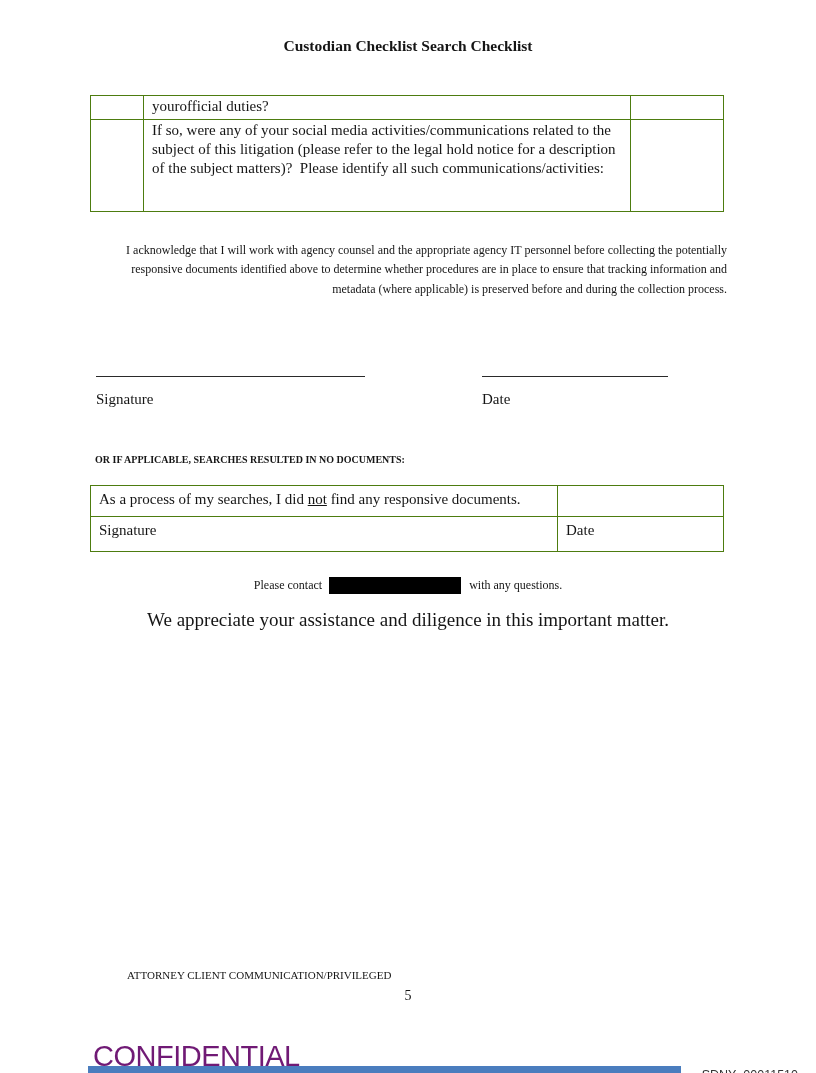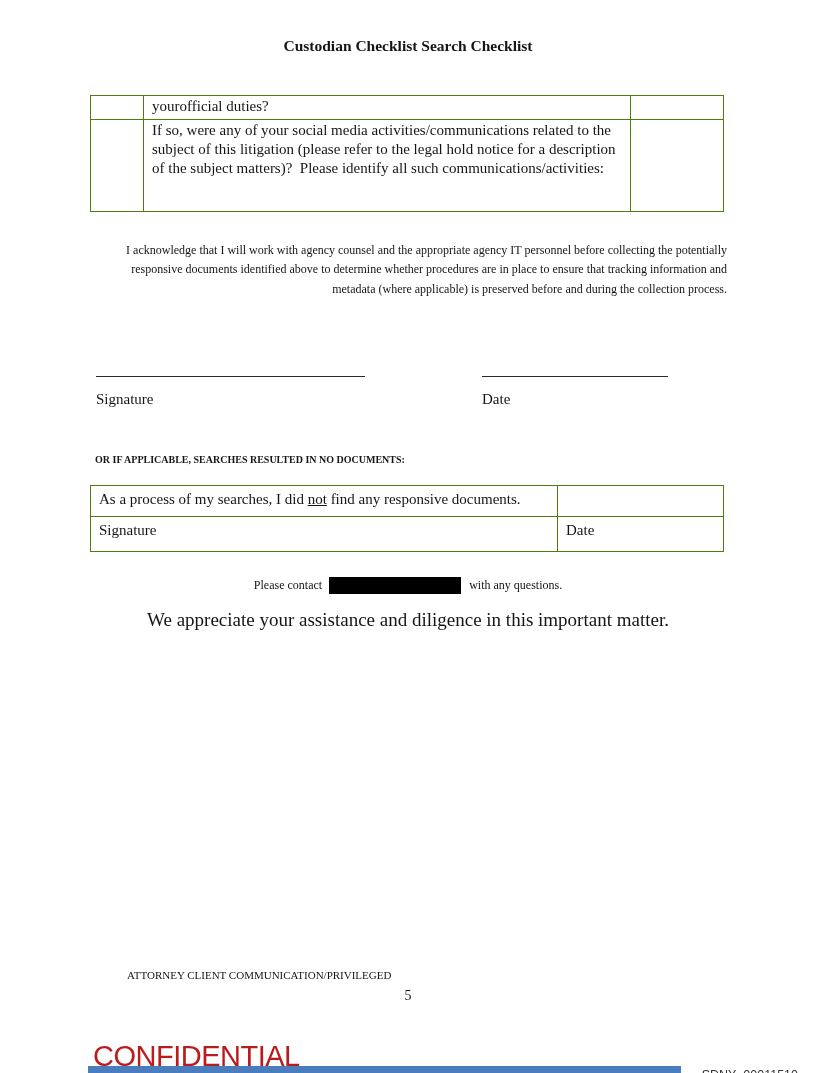--- a/index.html
+++ b/index.html
@@ -101,21 +101,21 @@
   .pagenum {
     top: 988px; left: 0; width: 100%;
     text-align: center;
     font-size: 14px;
   }
   .confidential {
     left: 93px; top: 1040px;
     font-family: "Liberation Sans", "DejaVu Sans", sans-serif;
     font-size: 29px;
     letter-spacing: -0.5px;
-    color: #b91c1c;
+    color: #701a75;
     font-weight: 400;
   }
   .bates {
     right: 18px; top: 1051px;
     font-family: "Liberation Sans", "DejaVu Sans", sans-serif;
     font-size: 12.5px;
     color: #333333;
     margin-top: 17px;
   }
   .bottom-bar {

